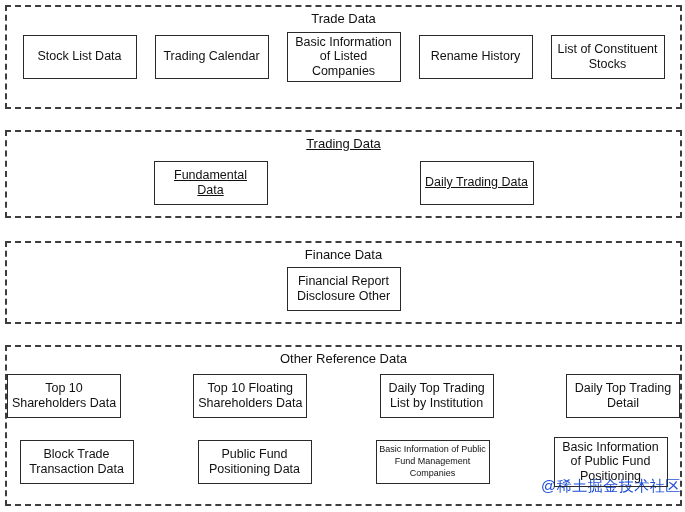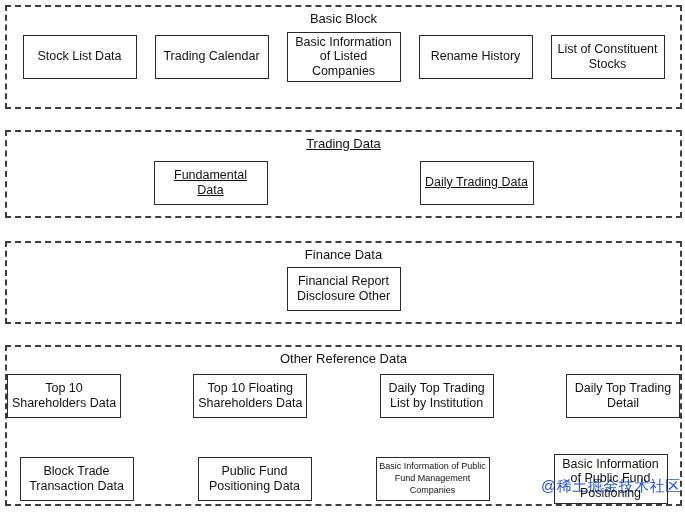--- a/index.html
+++ b/index.html
@@ -32,21 +32,21 @@
   }
   .row {
     display: flex;
     justify-content: center;
     align-items: center;
   }
   .row-s1  { gap: 18px;  margin-top: 5px; }
   .row-s2  { gap: 152px; margin-top: 9px; }
   .row-s3  { margin-top: 4px; }
   .row-s4a { gap: 44px;  margin-top: 7px; justify-content: space-between; }
-  .row-s4b { gap: 64px;  margin-top: 36px; }
+  .row-s4b { gap: 64px;  margin-top: 19px; }
   .box {
     width: 114px;
     min-height: 44px;
     border: 1.5px solid #2a2a2a;
     background: transparent;
     display: flex;
     align-items: center;
     justify-content: center;
     text-align: center;
     font-size: 12.5px;
@@ -71,21 +71,21 @@
   }
 </style>
 </head>
 <body>
 
 <div class="page">
 
   <div class="watermark">@稀土掘金技术社区</div>
 
   <section class="sec s1">
-    <div class="sec-title">Basic Block</div>
+    <div class="sec-title">Trade Data</div>
     <div class="row row-s1">
       <div class="box">
         <span class="lbl">Stock List Data</span>
       </div>
       <div class="box">
         <span class="lbl">Trading Calendar</span>
       </div>
       <div class="box">
         <span class="lbl">Basic Information of Listed Companies</span>
       </div>

